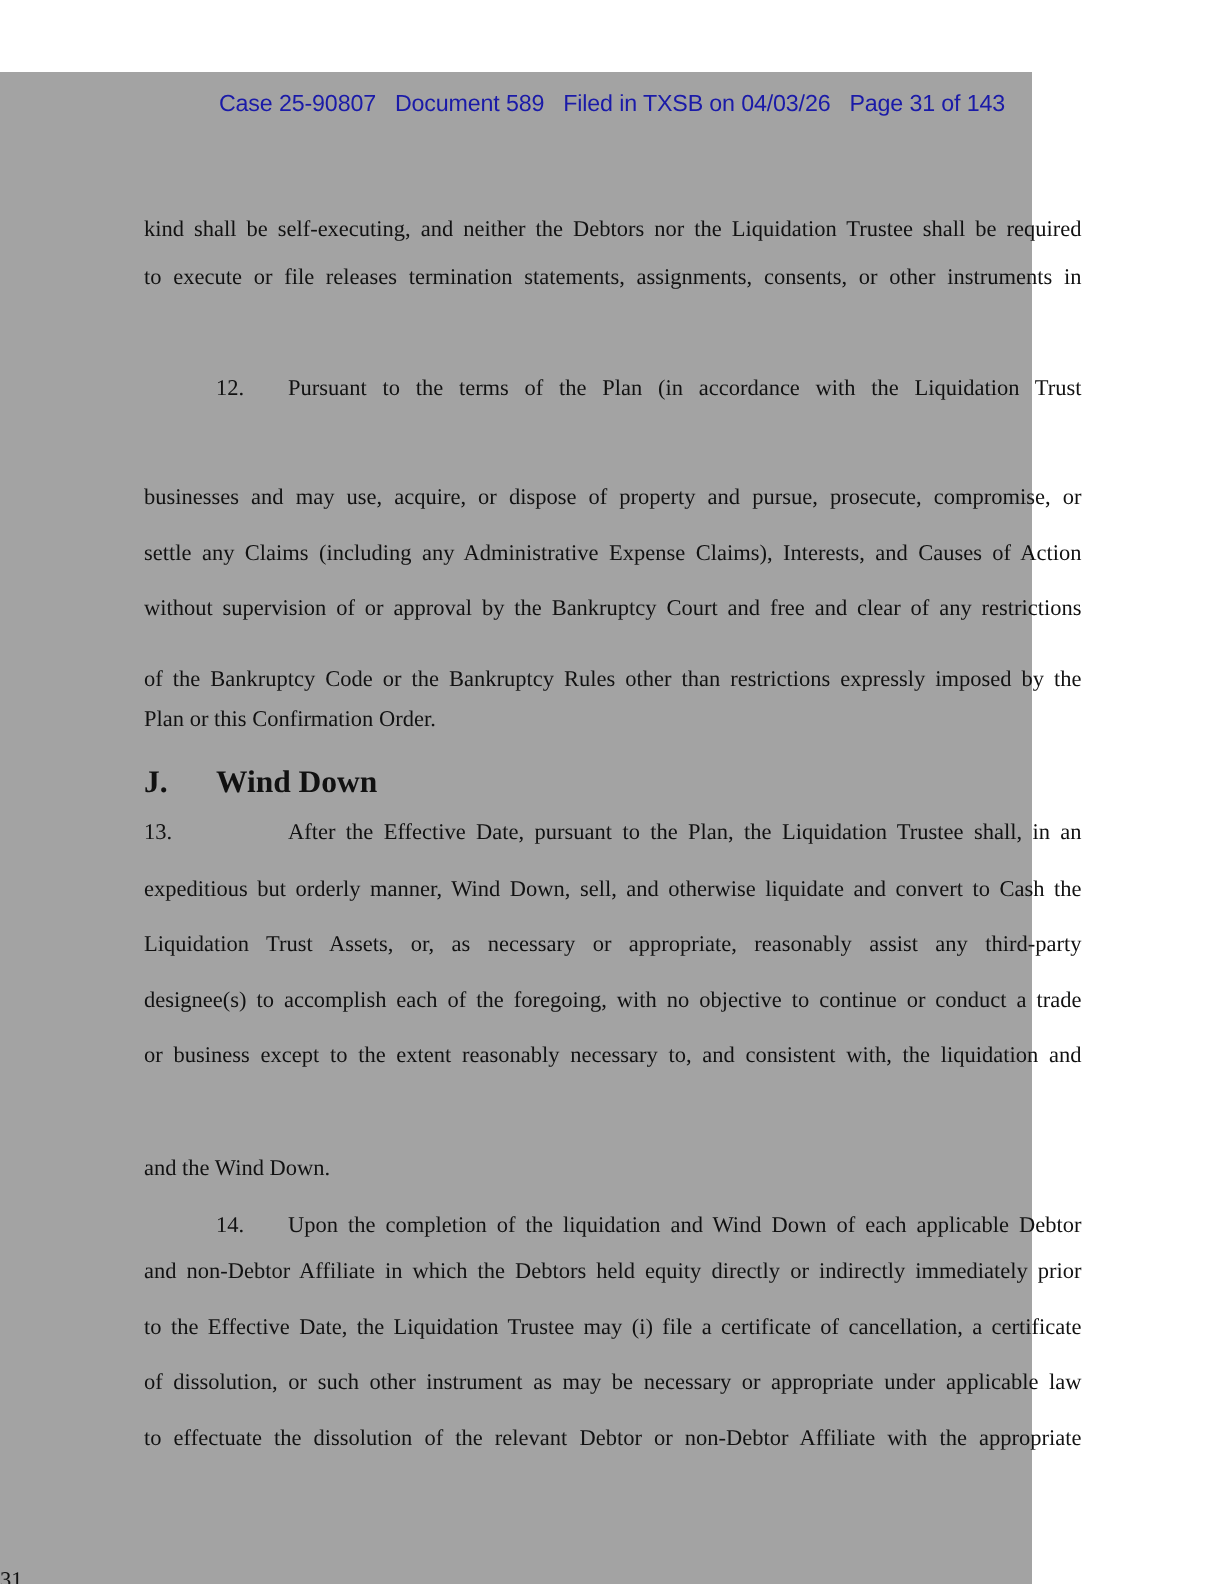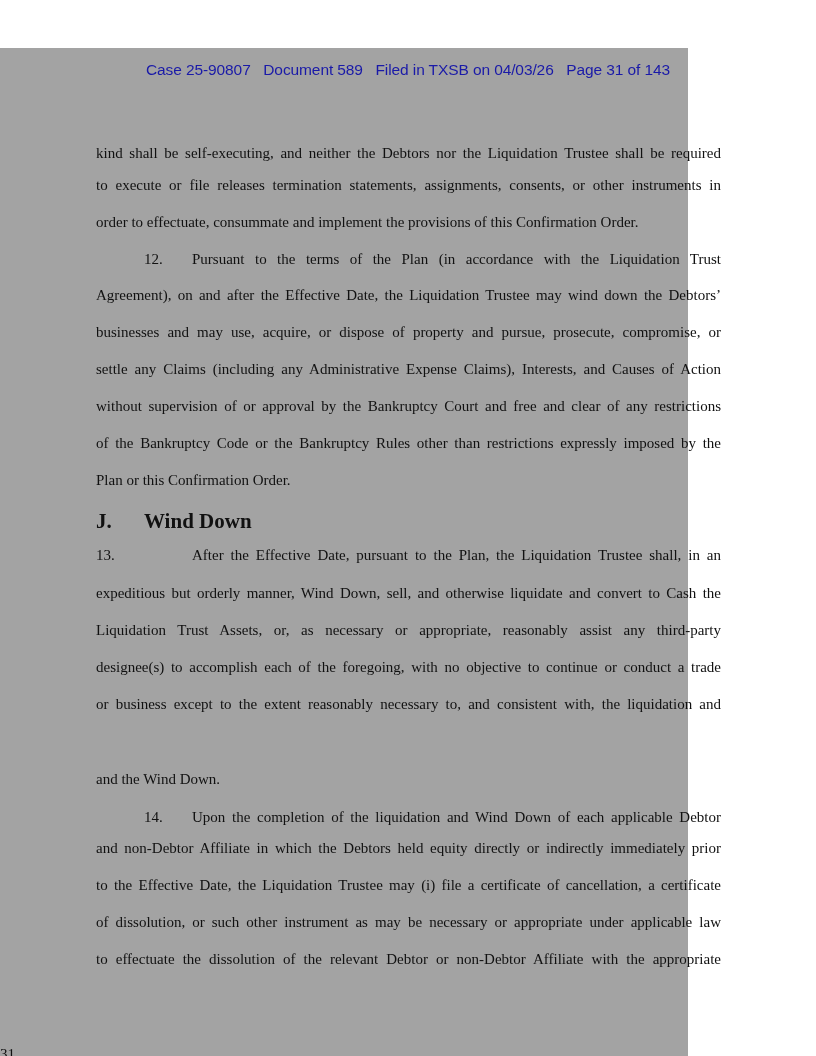--- a/index.html
+++ b/index.html
@@ -31,30 +31,28 @@
 </style>
 </head>
 <body>
 
 <div class="page">
 
   <div class="stamp">Case 25-90807   Document 589   Filed in TXSB on 04/03/26   Page 31 of 143</div>
 
   <div class="line" style="top:95px">kind shall be self-executing, and neither the Debtors nor the Liquidation Trustee shall be required</div>
   <div class="line" style="top:127px">to execute or file releases termination statements, assignments, consents, or other instruments in</div>
-  <div class="line last" style="top:164px">order to effectuate, consummate and implement the provisions of this Confirmation Order.</div>
 
   <div class="line" style="top:201px">
     <span class="num" style="margin-left:48px">12.</span><span>Pursuant to the terms of the Plan (in accordance with the Liquidation Trust</span>
   </div>
-  <div class="line" style="top:237px">Agreement), on and after the Effective Date, the Liquidation Trustee may wind down the Debtors’</div>
   <div class="line" style="top:274px">businesses and may use, acquire, or dispose of property and pursue, prosecute, compromise, or</div>
   <div class="line" style="top:311px">settle any Claims (including any Administrative Expense Claims), Interests, and Causes of Action</div>
   <div class="line" style="top:348px">without supervision of or approval by the Bankruptcy Court and free and clear of any restrictions</div>
-  <div class="line" style="top:385px">of the Bankruptcy Code or the Bankruptcy Rules other than restrictions expressly imposed by the</div>
+  <div class="line" style="top:395px">of the Bankruptcy Code or the Bankruptcy Rules other than restrictions expressly imposed by the</div>
   <div class="line last" style="top:422px">Plan or this Confirmation Order.</div>
 
   <div class="heading">
     <span class="hl">J.</span><span>Wind Down</span>
   </div>
 
   <div class="line" style="top:497px">
     <span class="num13">13.</span><span>After the Effective Date, pursuant to the Plan, the Liquidation Trustee shall, in an</span>
   </div>
   <div class="line" style="top:535px">expeditious but orderly manner, Wind Down, sell, and otherwise liquidate and convert to Cash the</div>

